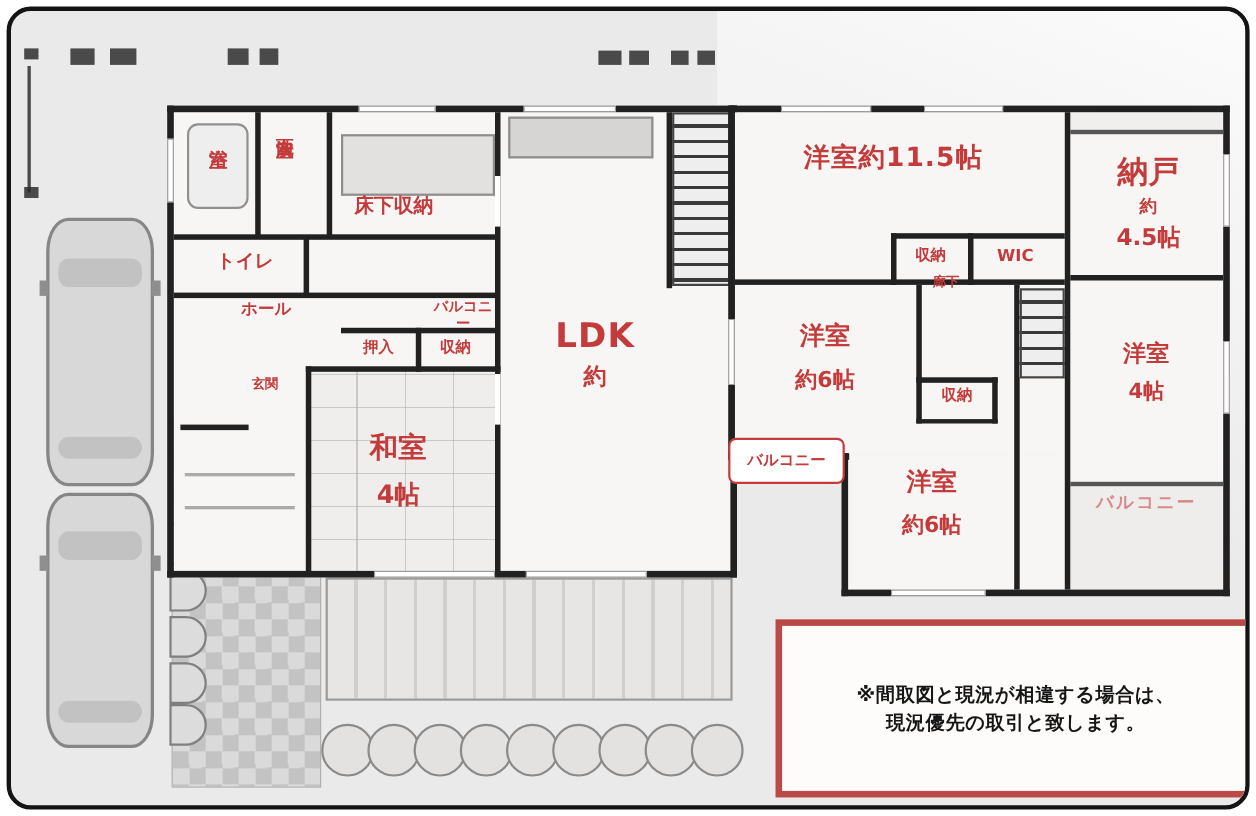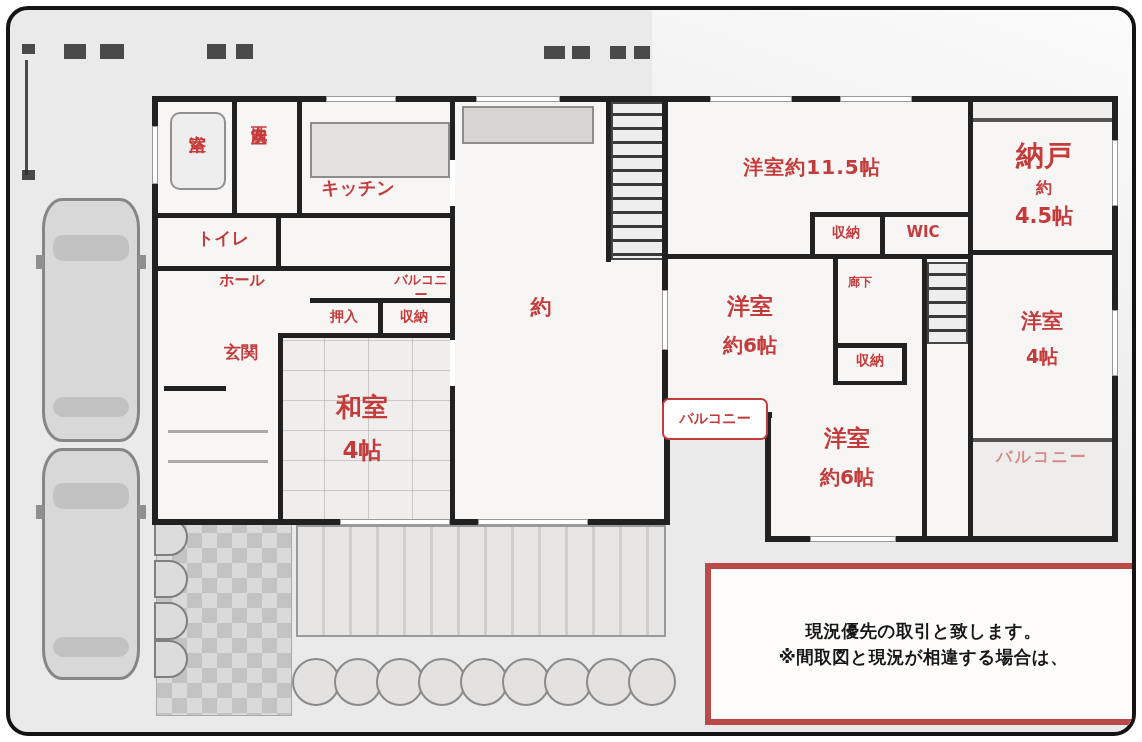--- a/index.html
+++ b/index.html
@@ -129,31 +129,32 @@
   <div class="win" style="left:466px;top:86px;width:84px;height:6px"></div>
   <div class="win" style="left:142px;top:116px;width:6px;height:58px"></div>
   <div class="win" style="left:330px;top:509px;width:110px;height:6px"></div>
   <div class="win" style="left:468px;top:509px;width:110px;height:6px"></div>
   <div class="win" style="left:440px;top:150px;width:5px;height:46px;box-shadow:none"></div>
   <div class="win" style="left:440px;top:330px;width:5px;height:46px;box-shadow:none"></div>
 
   <div class="lbl v" style="left:178px;top:112px;font-size:17px">浴室</div>
   <div class="lbl v" style="left:240px;top:104px;font-size:16px">洗面室</div>
   <div class="lbl" style="left:178px;top:219px;width:70px;font-size:17px">トイレ</div>
-  <div class="lbl" style="left:305px;top:168px;width:86px;font-size:18px">キッチン</div>
+  <div class="lbl" style="left:305px;top:168px;width:86px;font-size:18px">床下収納</div>
   <div class="lbl" style="left:204px;top:262px;width:56px;font-size:15px">ホール</div>
   <div class="lbl" style="left:380px;top:263px;width:62px;font-size:13px">バルコニー</div>
   <div class="lbl" style="left:306px;top:299px;width:56px;font-size:14px">押入</div>
   <div class="lbl" style="left:376px;top:299px;width:56px;font-size:14px">収納</div>
-  <div class="lbl" style="left:200px;top:333px;width:62px;font-size:17px">玄関</div>
+  <div class="lbl" style="left:200px;top:333px;width:62px;font-size:12px">玄関</div>
   <div class="lbl" style="left:312px;top:383px;width:80px;">
     <div style="font-size:26px">和室</div>
     <div style="font-size:23px;margin-top:16px">4帖</div>
   </div>
   <div class="lbl" style="left:468px;top:278px;width:126px;">
+    <div style="font-size:31px;letter-spacing:1px">LDK</div>
     <div style="font-size:21px;margin-top:8px">約</div>
   </div>
 
   <div class="fill" style="left:658px;top:92px;width:444px;height:311px"></div>
   <div class="fill" style="left:761px;top:403px;width:341px;height:124px"></div>
   <div class="fill" style="left:963px;top:428px;width:139px;height:98px;background:#eeedec"></div>
   <div class="fill" style="left:963px;top:92px;width:139px;height:16px;background:#f0efee"></div>
 
   <div>
     <div class="w" style="left:652px;top:86px;width:456px;height:6px"></div>
@@ -179,44 +180,44 @@
   </div>
   <div class="stairs" style="left:917px;top:252px;width:41px;height:82px"></div>
 
   <div class="win" style="left:700px;top:86px;width:82px;height:6px"></div>
   <div class="win" style="left:830px;top:86px;width:72px;height:6px"></div>
   <div class="win" style="left:1102px;top:130px;width:6px;height:66px"></div>
   <div class="win" style="left:1102px;top:300px;width:6px;height:66px"></div>
   <div class="win" style="left:652px;top:280px;width:6px;height:60px"></div>
   <div class="win" style="left:800px;top:526px;width:86px;height:6px"></div>
 
-  <div class="lbl" style="left:686px;top:146px;width:232px;font-size:20px;letter-spacing:1px">洋室約11.5帖</div>
+  <div class="lbl" style="left:686px;top:120px;width:232px;font-size:24px;letter-spacing:1px">洋室約11.5帖</div>
   <div class="lbl" style="left:996px;top:130px;width:76px;">
     <div style="font-size:28px">納戸</div>
     <div style="font-size:16px;margin-top:8px">約</div>
     <div style="font-size:21px;margin-top:8px">4.5帖</div>
   </div>
   <div class="lbl" style="left:808px;top:215px;width:56px;font-size:14px">収納</div>
   <div class="lbl" style="left:880px;top:214px;width:66px;font-size:15px">WIC</div>
-  <div class="lbl" style="left:828px;top:266px;width:44px;font-size:12px">廊下</div>
+  <div class="lbl" style="left:828px;top:240px;width:44px;font-size:12px">廊下</div>
   <div class="lbl" style="left:700px;top:284px;width:80px;">
     <div style="font-size:23px">洋室</div>
     <div style="font-size:20px;margin-top:14px">約6帖</div>
   </div>
   <div class="lbl" style="left:996px;top:300px;width:72px;">
     <div style="font-size:21px">洋室</div>
     <div style="font-size:19px;margin-top:12px">4帖</div>
   </div>
   <div class="lbl" style="left:832px;top:343px;width:56px;font-size:14px">収納</div>
   <div class="lbl" style="left:794px;top:416px;width:86px;">
     <div style="font-size:23px">洋室</div>
     <div style="font-size:20px;margin-top:14px">約6帖</div>
   </div>
   <div class="balcony-tag" style="left:652px;top:388px;width:102px;height:38px;font-size:14px">バルコニー</div>
   <div class="lbl" style="left:966px;top:438px;width:132px;font-size:16px;opacity:.55;letter-spacing:2px">バルコニー</div>
 
   <div id="notebox">
+    <div>※間取図と現況が相違する場合は、</div>
     <div>現況優先の取引と致します。</div>
-    <div>※間取図と現況が相違する場合は、</div>
   </div>
 
  </div>
 </div>
 
 </body></html>

